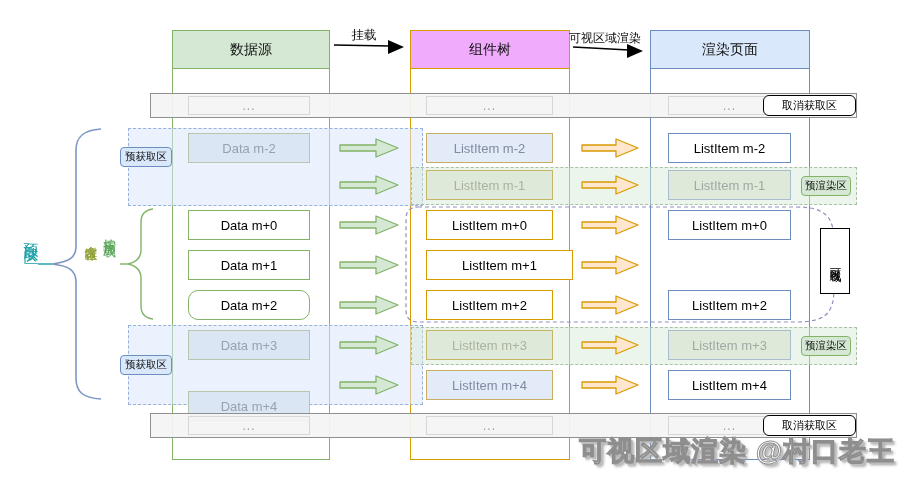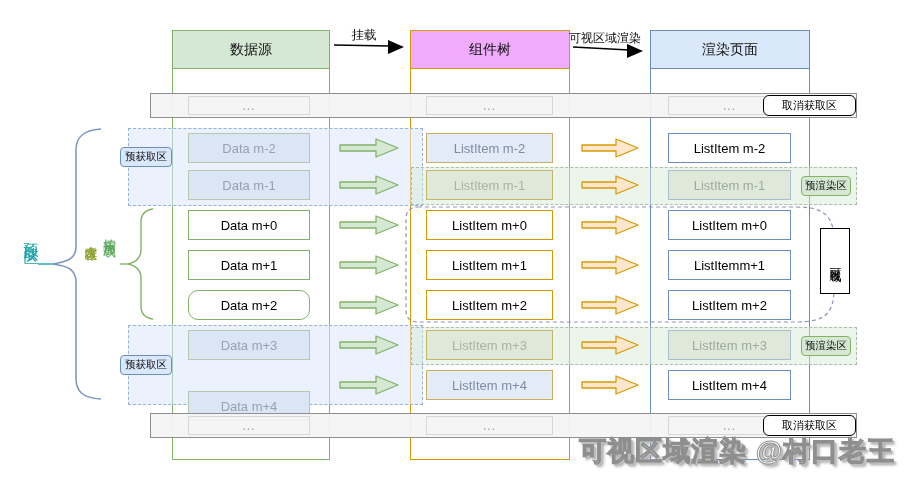--- a/index.html
+++ b/index.html
@@ -111,31 +111,29 @@
     <path d="M418 207 L796 207 C 826 207 834 217 834 242 L 834 288 C 834 313 826 322 796 322 L 418 322 C 410 322 406 318 406 310 L 406 219 C 406 211 410 207 418 207 Z" fill="none" stroke="#9090c0" stroke-width="1.2" stroke-dasharray="4 3"></path>
   </svg>
   <div class="visible-label">
     <span>可视区域</span>
   </div>
 
   <div class="box inactive-d" style="left:188px; top:133px; width:122px;">Data m-2</div>
   <div class="box inactive-cb" style="left:426px; top:133px; width:127px;">ListItem m-2</div>
   <div class="box active-r" style="left:668px; top:133px; width:123px;">ListItem m-2</div>
 
-  <div class="box inactive-d" style="left:188px; top:170px; width:122px;">Data m-1</div>
   <div class="box inactive-cg" style="left:426px; top:170px; width:127px;">ListItem m-1</div>
   <div class="box inactive-rg" style="left:668px; top:170px; width:123px;">ListItem m-1</div>
 
   <div class="box active-d" style="left:188px; top:210px; width:122px;">Data m+0</div>
   <div class="box active-c" style="left:426px; top:210px; width:127px;">ListItem m+0</div>
   <div class="box active-r" style="left:668px; top:210px; width:123px;">ListItem m+0</div>
 
   <div class="box active-d" style="left:188px; top:250px; width:122px;">Data m+1</div>
-  <div class="box active-c" style="left:426px; top:250px; width:127px;">ListItem m+1</div>
-  <div class="box active-r" style="left:668px; top:250px; width:123px;">ListItemm+1</div>
+  <div class="box active-c" style="left:426px; top:250px; width:147px;">ListItem m+1</div>
 
   <div class="box active-d" style="left:188px; top:290px; width:122px;border-radius:10px;">Data m+2</div>
   <div class="box active-c" style="left:426px; top:290px; width:127px;">ListItem m+2</div>
   <div class="box active-r" style="left:668px; top:290px; width:123px;">ListItem m+2</div>
 
   <div class="box inactive-d" style="left:188px; top:330px; width:122px;">Data m+3</div>
   <div class="box inactive-cg" style="left:426px; top:330px; width:127px;">ListItem m+3</div>
   <div class="box inactive-rg" style="left:668px; top:330px; width:123px;">ListItem m+3</div>
 
   <div class="box inactive-d" style="left:188px; top:391px; width:122px;text-align:center;">Data m+4</div>

